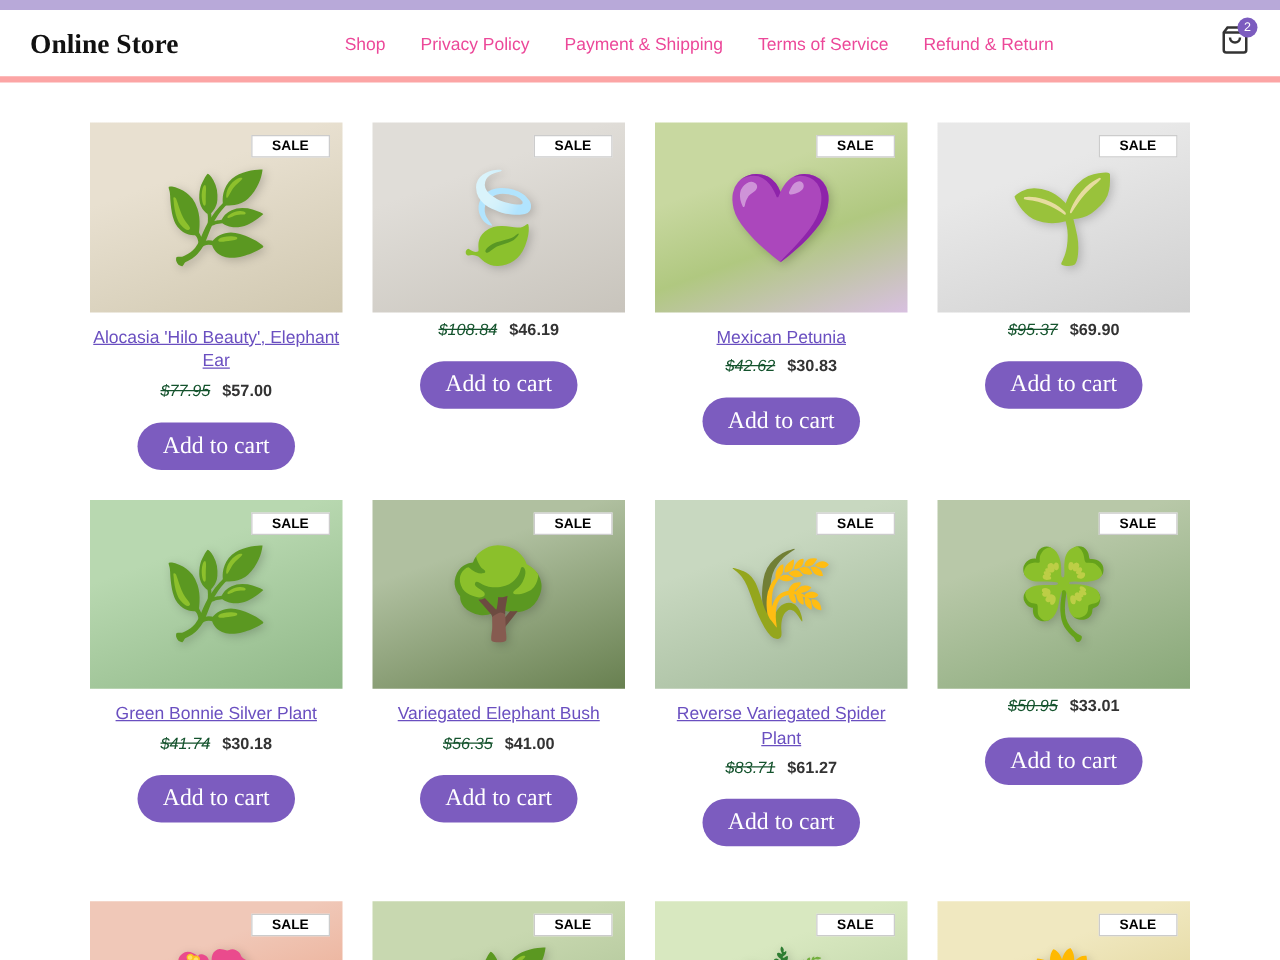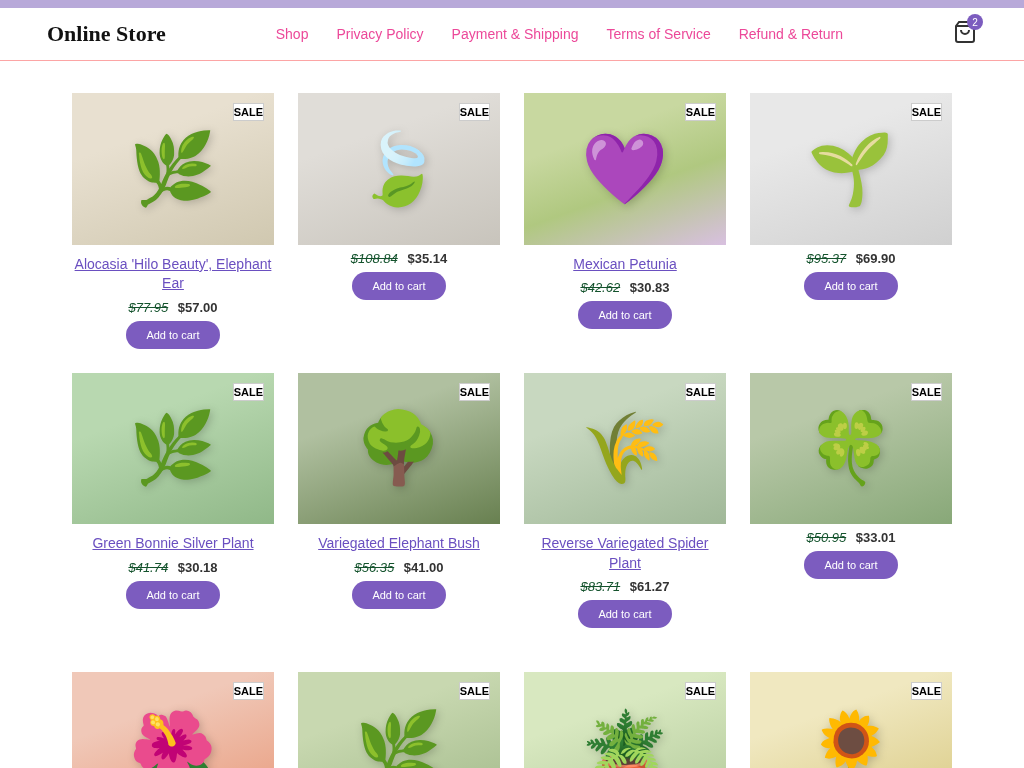--- a/index.html
+++ b/index.html
@@ -7,22 +7,22 @@
 
     .top-bar {
       background: #b8a9d9;
       height: 8px;
     }
 
     header {
       display: flex;
       align-items: center;
       justify-content: space-between;
-      padding: 12px 47px;
-      border-bottom: 1px solid #fca5a5;
+      padding: 12px 24px;
+      border-bottom: 5px solid #fca5a5;
     }
 
     .logo {
       font-size: 22px;
       font-weight: 900;
       font-family: Georgia, serif;
       color: #111;
     }
 
     nav {
@@ -81,21 +81,21 @@
     }
 
     .sale-badge {
       position: absolute;
       top: 10px;
       right: 10px;
       background: #fff;
       border: 1px solid #ccc;
       font-size: 11px;
       font-weight: bold;
-      padding: 2px 0;
+      padding: 2px 16px;
       z-index: 2;
     }
 
     .product-name {
       margin-top: 10px;
       font-size: 14px;
       color: #6a4fc0;
       text-decoration: underline;
       cursor: pointer;
       line-height: 1.4;
@@ -112,28 +112,29 @@
       margin-right: 6px;
       font-style: italic;
     }
 
     .new-price {
       color: #333;
       font-weight: bold;
     }
 
     .add-to-cart-btn {
-      margin-top: 6px;
+      margin-top: 18px;
       background: #7c5cbf;
       color: #fff;
       border: none;
       border-radius: 20px;
       padding: 8px 20px;
-      font-size: 11px;
+      font-size: 19px;
       cursor: pointer;
+      font-family: Liberation Serif, serif;
     }
 
     .plant-emoji {
       position: absolute;
       top: 50%;
       left: 50%;
       transform: translate(-50%, -50%);
       font-size: 70px;
       filter: drop-shadow(2px 2px 4px rgba(0,0,0,0.2));
     }
@@ -205,21 +206,21 @@
       </div>
       <button class="add-to-cart-btn">Add to cart</button>
     </div>
       <div class="product-card">
       <div class="product-image-wrap img-silver-satin">
         <span class="plant-emoji">🍃</span>
         <div class="sale-badge">SALE</div>
       </div>
       <div class="price-wrap">
         <span class="old-price">$108.84</span>
-        <span class="new-price">$35.14</span>
+        <span class="new-price">$46.19</span>
       </div>
       <button class="add-to-cart-btn">Add to cart</button>
     </div>
       <div class="product-card">
       <div class="product-image-wrap img-mexican-petunia">
         <span class="plant-emoji">💜</span>
         <div class="sale-badge">SALE</div>
       </div>
       <div class="product-name">Mexican Petunia</div>
       <div class="price-wrap">

